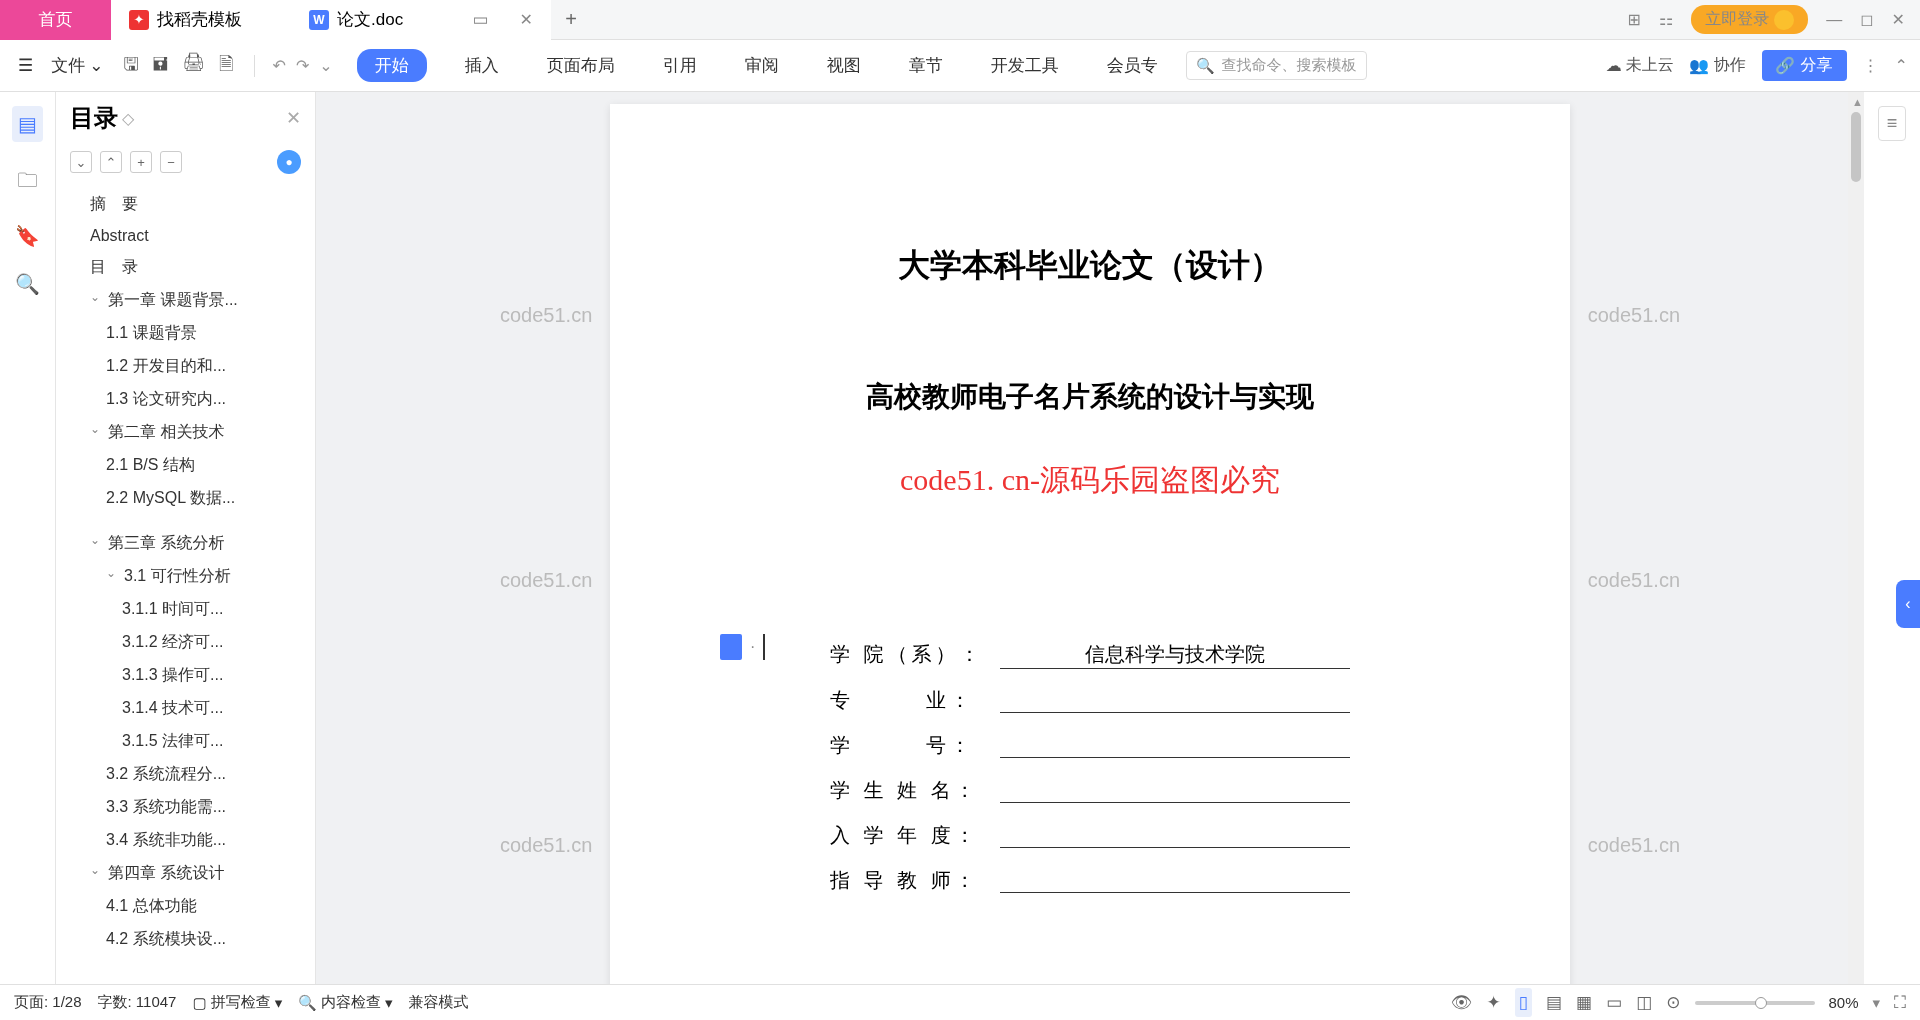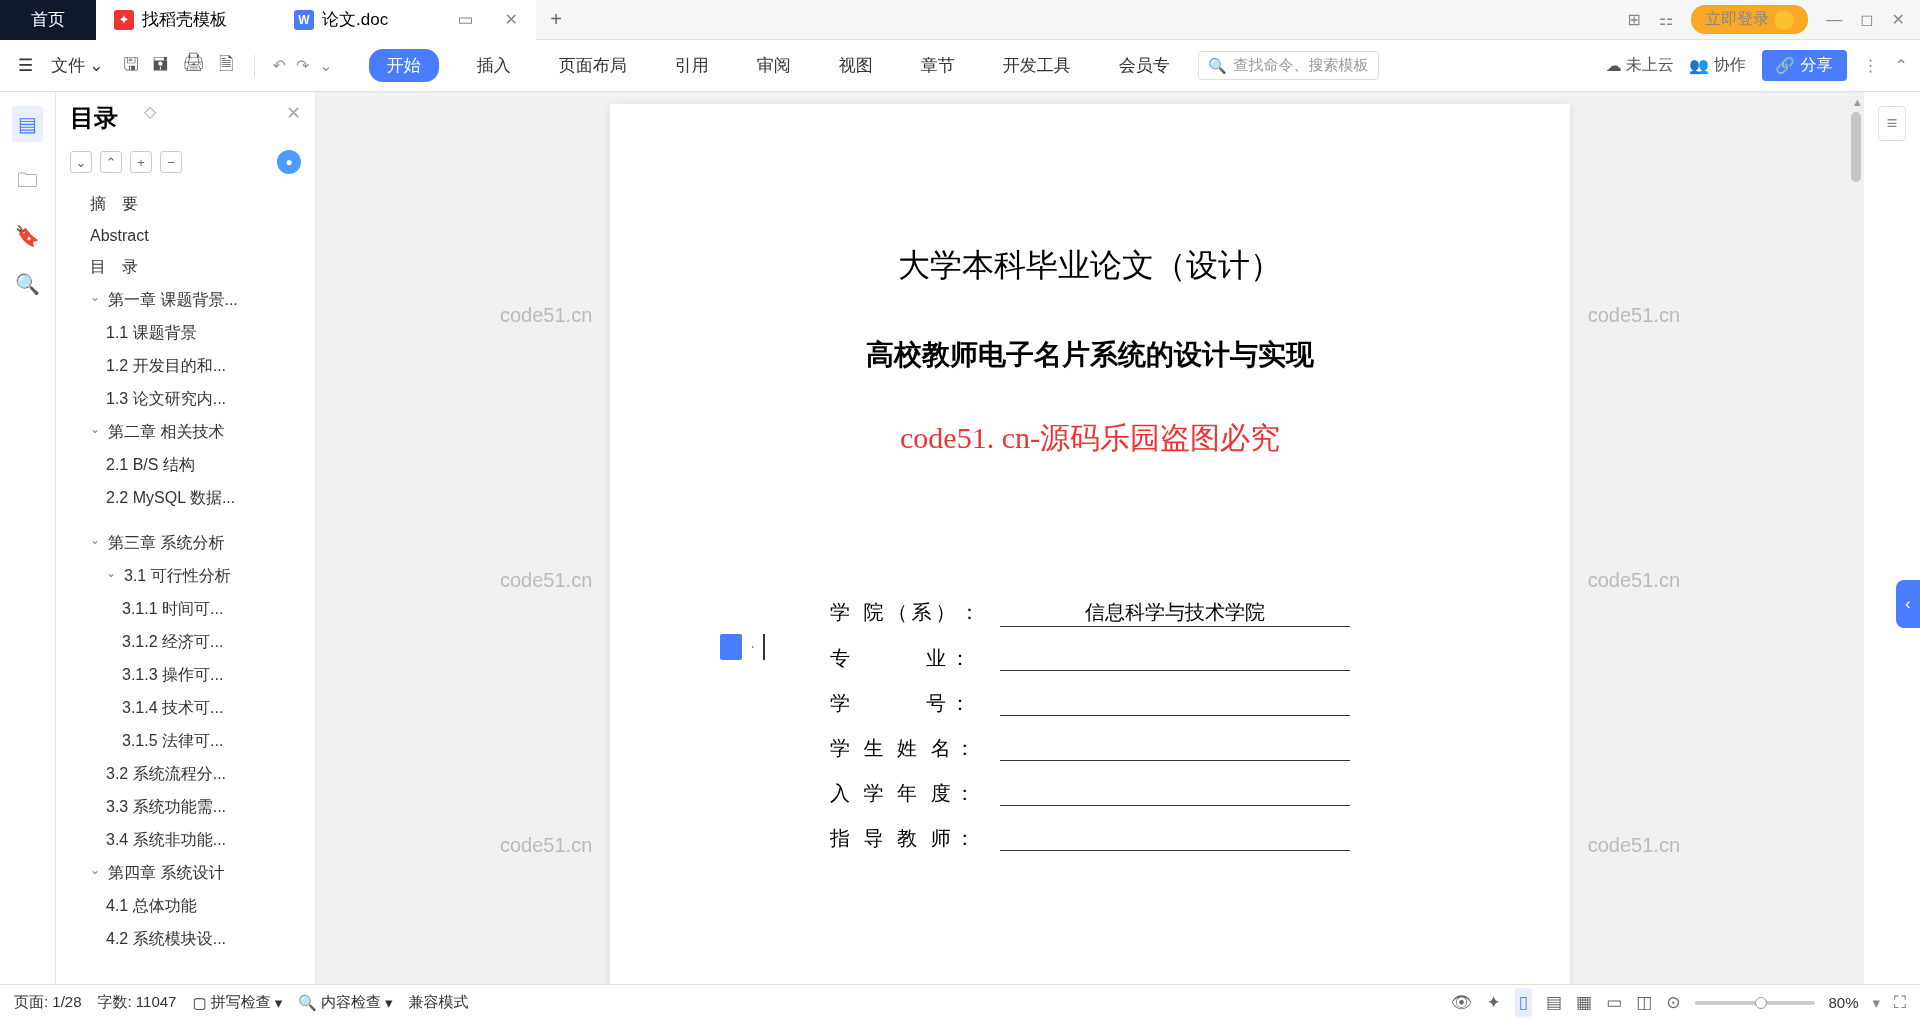--- a/index.html
+++ b/index.html
@@ -1,62 +1,62 @@
 <!DOCTYPE html>
 <html><head>
 <meta charset="utf-8">
 <style>
 *{box-sizing:border-box;margin:0;padding:0;font-family:"Microsoft YaHei",Arial,sans-serif}
 body{width:1920px;height:1020px;overflow:hidden;background:#fff;position:relative}
 .titlebar{height:40px;display:flex;align-items:center;background:#f5f6f7;border-bottom:1px solid #e0e0e0}
 .tab{height:40px;display:flex;align-items:center;padding:0 18px;font-size:17px;gap:8px;cursor:pointer;position:relative}
-.tab.home{background:#0f172a;color:#fff;width:96px;justify-content:center}
+.tab.home{background:#ec4899;color:#fff;width:111px;justify-content:center}
 .tab.template{background:#fff;width:180px}
 .tab.active{background:#fff;width:260px}
 .tab .close{margin-left:15px;color:#888;font-size:16px}
 .tab .icon-t{width:20px;height:20px;background:#e33;border-radius:3px;display:inline-flex;align-items:center;justify-content:center;color:#fff;font-size:13px}
 .tab .icon-w{width:20px;height:20px;background:#4a7cff;border-radius:3px;display:inline-flex;align-items:center;justify-content:center;color:#fff;font-size:12px;font-weight:bold}
 .tab-screen{margin-left:auto;color:#888;padding:0 8px}
 .newtab{width:40px;text-align:center;color:#666;font-size:20px;cursor:pointer}
 .win-controls{margin-left:auto;display:flex;align-items:center;gap:18px;padding:0 15px}
 .win-controls span{color:#888;font-size:16px;cursor:pointer}
 .login-btn{background:#f9a825;color:#fff;padding:4px 14px;border-radius:14px;font-size:15px;display:flex;align-items:center;gap:5px}
 .login-btn .avatar{width:20px;height:20px;background:#fbc02d;border-radius:50%}
 .toolbar{height:52px;display:flex;align-items:center;padding:0 12px;border-bottom:1px solid #e0e0e0;gap:6px}
 .tb-menu{display:flex;align-items:center;gap:4px;color:#333;font-size:17px;padding:0 6px}
 .tb-icons{display:flex;gap:14px;padding:0 8px;color:#555;font-size:18px}
 .tb-sep{width:1px;height:22px;background:#ddd;margin:0 6px}
 .tb-arrows{display:flex;gap:10px;color:#999;font-size:16px;padding:0 6px}
-.ribbon-tabs{display:flex;gap:28px;margin-left:24px}
+.ribbon-tabs{display:flex;gap:28px;margin-left:12px}
 .ribbon-tab{font-size:17px;color:#333;cursor:pointer;padding:5px 10px}
 .ribbon-tab.active{background:#4a7cff;color:#fff;border-radius:14px;padding:5px 18px}
 .search-box{display:flex;align-items:center;border:1px solid #ddd;border-radius:4px;padding:4px 10px;color:#999;font-size:15px;gap:6px;margin-left:12px}
 .tb-right{margin-left:auto;display:flex;align-items:center;gap:16px}
 .tb-right-item{display:flex;align-items:center;gap:4px;font-size:16px;color:#555;cursor:pointer}
 .share-btn{background:#4a7cff;color:#fff;padding:5px 14px;border-radius:4px;display:flex;align-items:center;gap:5px}
 .main{display:flex;height:calc(100% - 92px - 36px)}
 .left-rail{width:56px;border-right:1px solid #e5e5e5;display:flex;flex-direction:column;align-items:center;padding-top:14px;gap:24px}
 .left-rail span{color:#666;font-size:20px;cursor:pointer}
 .left-rail span.active{background:#e8eefb;padding:6px;border-radius:4px;color:#4a7cff}
 .outline{width:260px;border-right:1px solid #e5e5e5;display:flex;flex-direction:column}
-.outline-hdr{display:flex;align-items:flex-start;padding:10px 14px;gap:26px}
+.outline-hdr{display:flex;align-items:center;padding:10px 14px;gap:4px}
 .outline-hdr h2{font-size:24px;font-weight:600}
 .outline-hdr .close{margin-left:auto;color:#aaa;font-size:18px;cursor:pointer}
 .outline-tools{display:flex;gap:8px;padding:6px 14px;align-items:center}
 .ot-btn{width:22px;height:22px;border:1px solid #ccc;border-radius:3px;display:flex;align-items:center;justify-content:center;font-size:13px;color:#666;cursor:pointer}
 .ot-dot{margin-left:auto;width:24px;height:24px;background:#4a9cff;border-radius:50%;color:#fff;display:flex;align-items:center;justify-content:center;font-size:12px}
 .outline-list{flex:1;overflow:auto;padding:8px 8px 8px 14px}
 .ol-item{padding:6px 4px;font-size:16px;color:#333;cursor:pointer;white-space:nowrap;overflow:hidden;text-overflow:ellipsis;display:flex;gap:4px}
 .ol-item .chev{color:#888;font-size:12px;width:14px}
 .ol-l1{padding-left:20px}
 .ol-l2{padding-left:36px}
 .ol-l3{padding-left:52px}
 .canvas{flex:1;background:#f0f1f3;overflow:auto;position:relative;padding:12px 0}
 .page{width:960px;min-height:1200px;background:#fff;margin:0 auto;box-shadow:0 2px 8px rgba(0,0,0,0.1);padding:140px 110px 60px;position:relative}
-.doc-title{text-align:center;font-size:32px;font-weight:400;margin-bottom:48px}
+.doc-title{text-align:center;font-size:32px;font-weight:700;margin-bottom:90px}
 .doc-subtitle{text-align:center;font-size:28px;margin-bottom:44px}
 .wm-red{text-align:center;font-size:30px;color:#e33;font-family:Liberation Serif, serif}
 .wm{position:absolute;color:#bbb;font-size:20px;pointer-events:none}
 .fields{margin-top:140px;width:520px;margin-left:auto;margin-right:auto}
 .field-row{display:flex;font-size:20px;margin-bottom:18px;align-items:flex-start}
 .field-label{width:170px;letter-spacing:4px}
 .field-val{flex:1;border-bottom:1px solid #333;text-align:center;min-height:26px}
 .cursor-mark{position:absolute;left:110px;top:530px;display:flex;align-items:center;gap:8px}
 .cursor-mark .doc-ico{width:22px;height:26px;background:#4a7cff;border-radius:2px}
 .cursor-line{width:2px;height:26px;background:#333}

